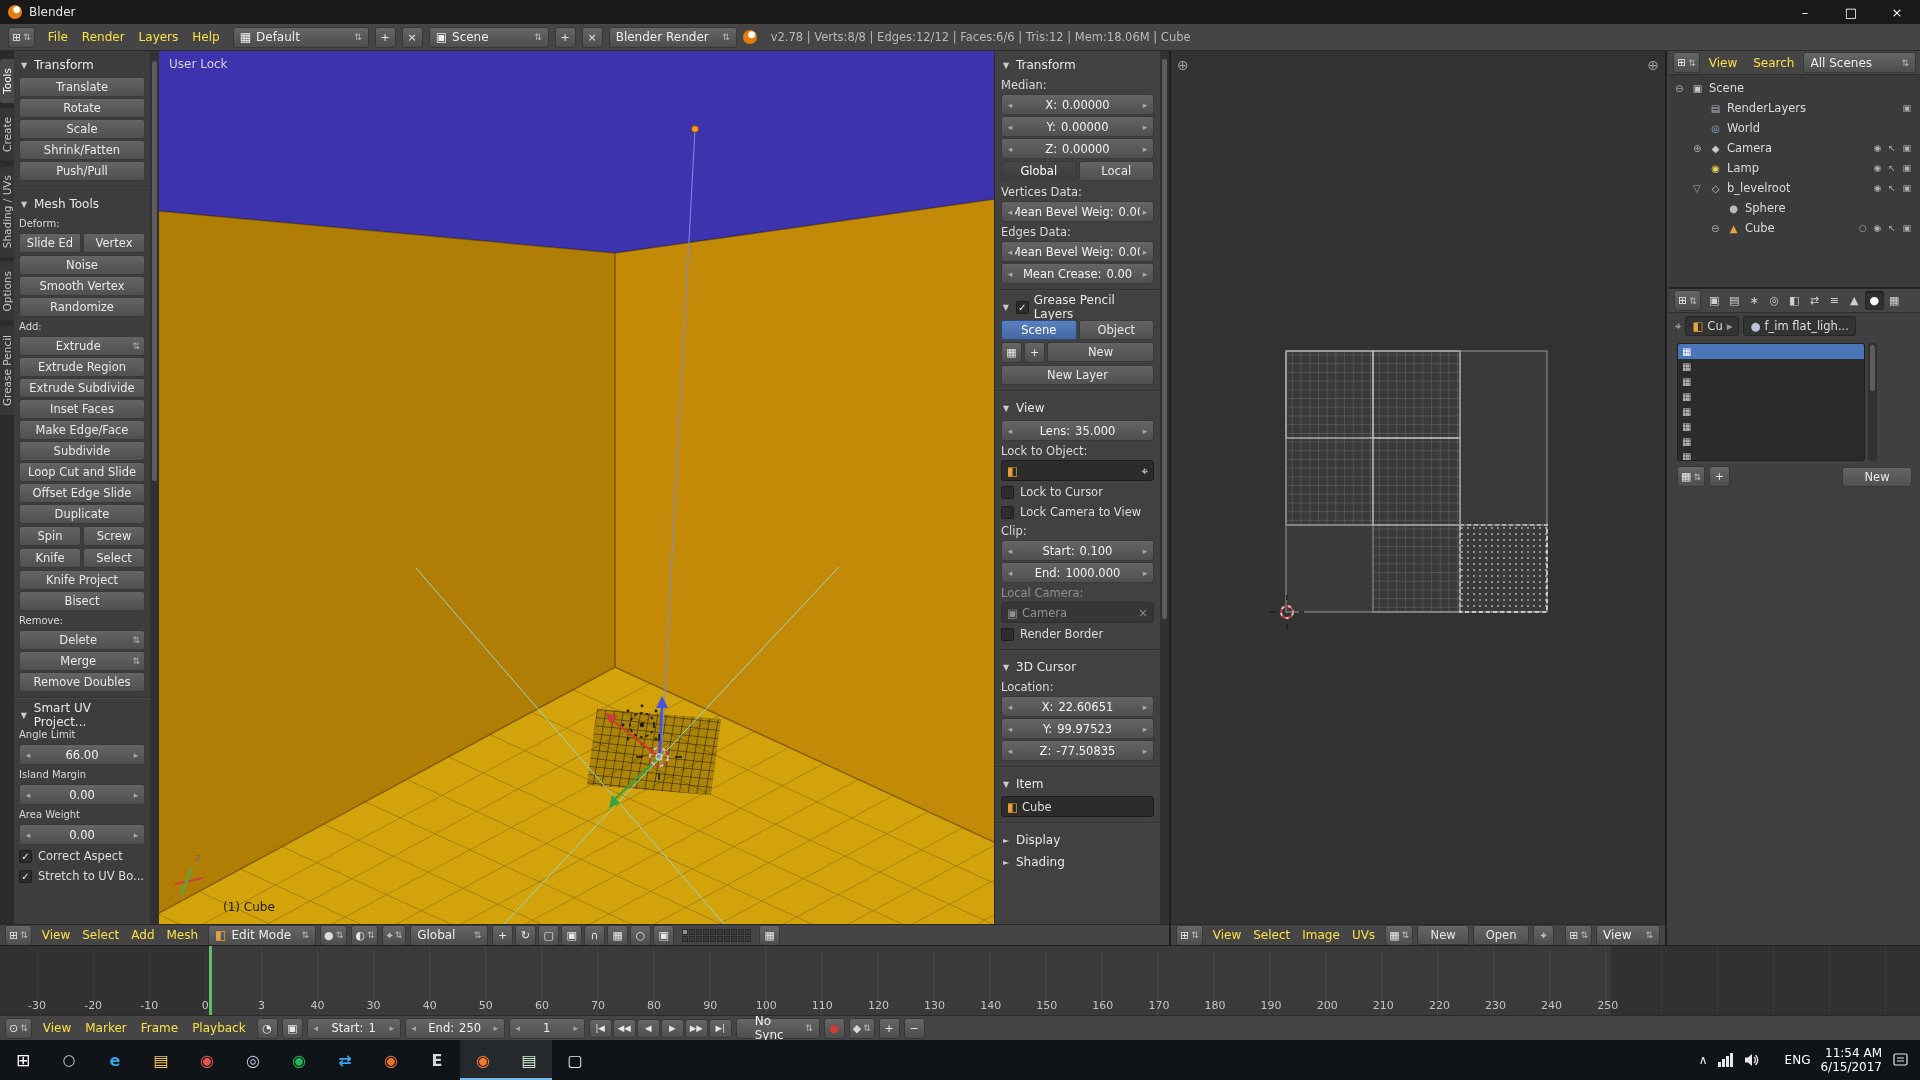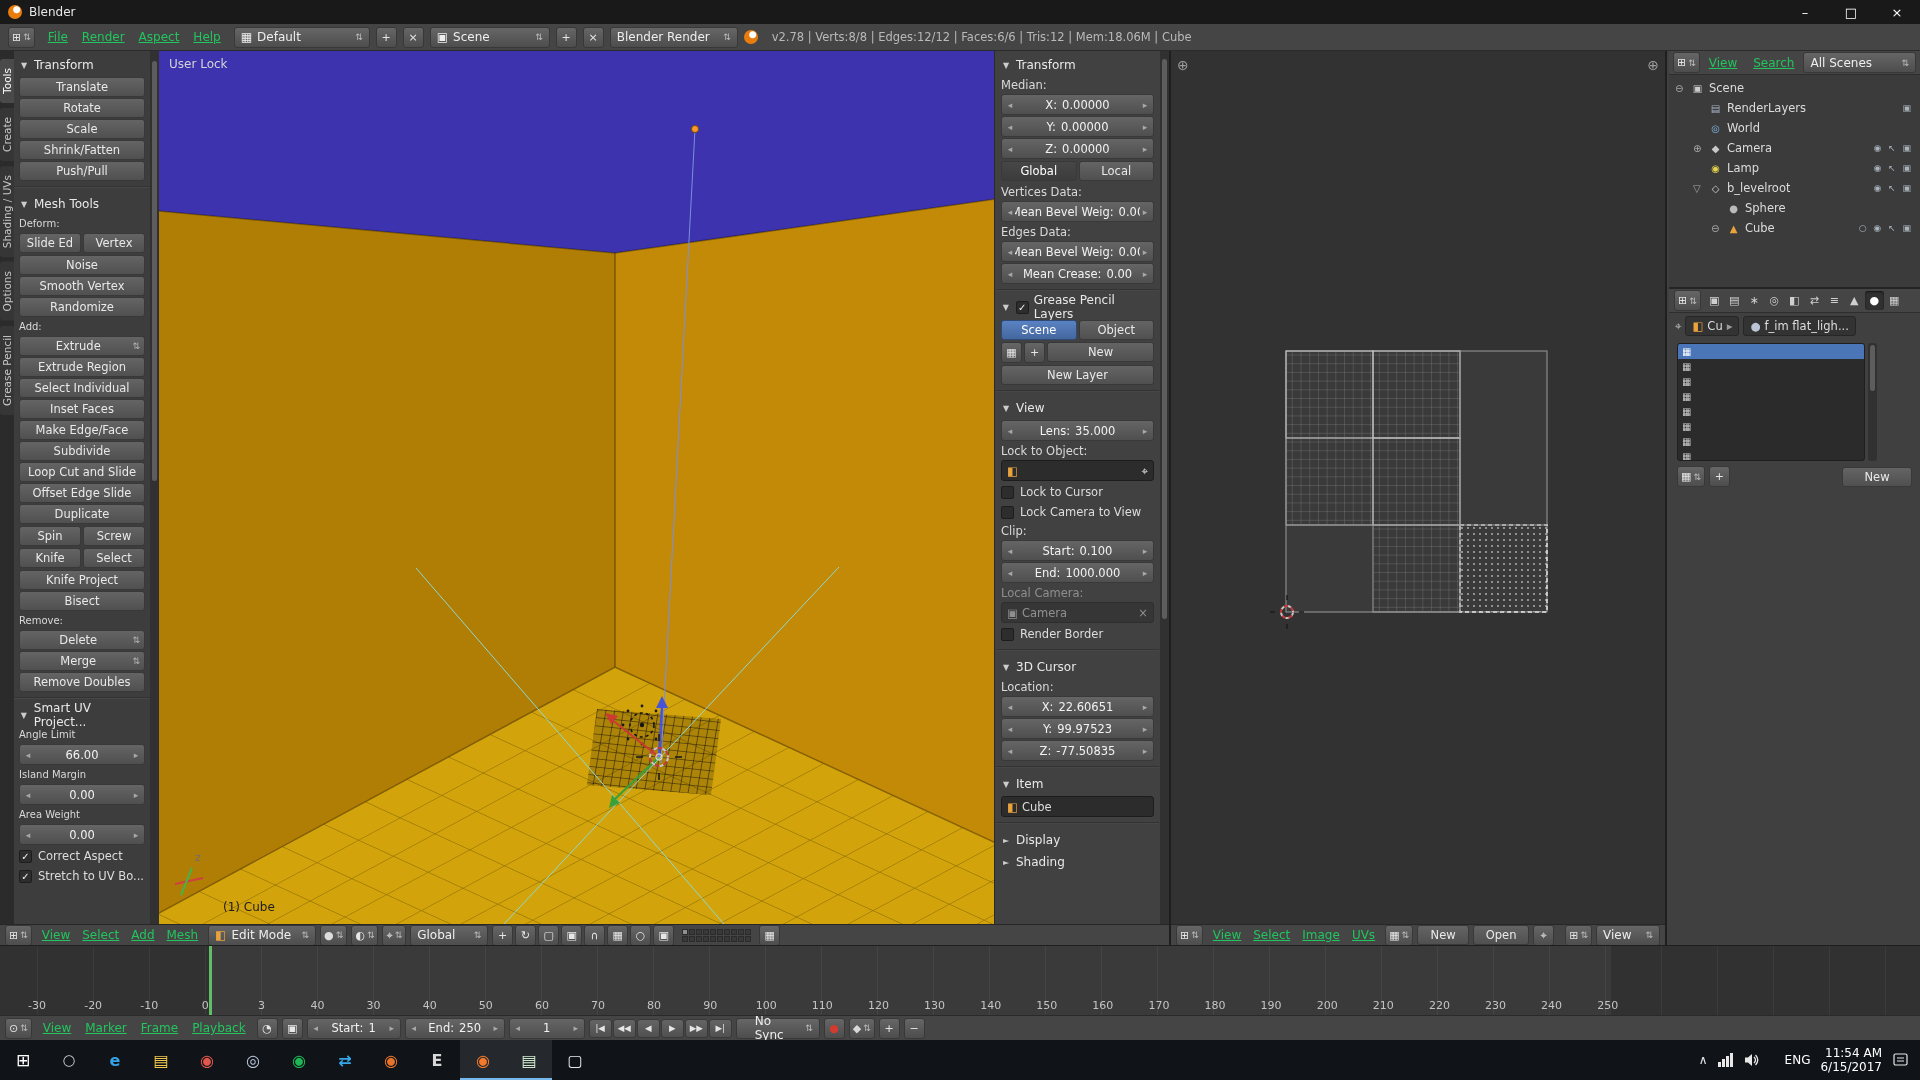--- a/index.html
+++ b/index.html
@@ -8,21 +8,21 @@
 
   
   #titlebar{position:absolute;top:0;left:0;right:0;height:24px;background:#191919;display:flex;align-items:center;color:#e8e8e8;}
   #titlebar .tb-title{display:flex;align-items:center;gap:7px;padding-left:8px;font-size:12px;}
   .logo-dot{width:14px;height:14px;border-radius:50%;background:radial-gradient(circle at 62% 34%, #ffffff 0 3px, #e87d0d 4px);display:inline-block;}
   #titlebar .tb-ctrls{margin-left:auto;display:flex;height:100%;}
   #titlebar .tb-ctrls span{width:46px;display:flex;align-items:center;justify-content:center;font-size:13px;color:#ffffff;cursor:pointer;}
 
   
   #topbar{position:absolute;top:24px;left:0;right:0;height:27px;background:#454545;border-bottom:1px solid #2b2b2b;display:flex;align-items:center;gap:6px;padding:0 8px;}
-  .menu-item{padding:0 7px;color:#22c55e;font-size:12px;cursor:pointer;height:22px;display:flex;align-items:center;text-decoration:underline;}
+  .menu-item{padding:0 7px;color:#fde047;font-size:12px;cursor:pointer;height:22px;display:flex;align-items:center;}
   .combo{display:inline-flex;align-items:center;gap:5px;height:21px;background:linear-gradient(#666666,#4d4d4d);border:1px solid #383838;border-radius:3px;padding:0 6px;font-size:12px;color:#eeeeee;cursor:pointer;}
   .combo .arr,.icobox .arr{font-size:9px;color:#bdbdbd;}
   .icobox{display:inline-flex;align-items:center;justify-content:center;gap:2px;height:21px;min-width:21px;background:linear-gradient(#666666,#4d4d4d);border:1px solid #383838;border-radius:3px;font-size:11px;color:#e6e6e6;cursor:pointer;padding:0 3px;}
   .stats{color:#b9b9b9;font-size:11.5px;margin-left:8px;white-space:nowrap;}
 
   
   #editors{position:absolute;top:51px;left:0;width:1920px;height:894px;}
   #view3d{position:absolute;top:0;left:0;width:1171px;height:894px;display:flex;flex-direction:column;border-right:2px solid #1f1f1f;}
   #v3d-body{flex:1;display:flex;min-height:0;}
   .ed-header{height:21px;background:#454545;border-top:1px solid #272727;display:flex;align-items:center;gap:4px;padding:0 5px;font-size:12px;flex:none;}
@@ -145,21 +145,21 @@
 
   <div id="topbar">
     <span class="icobox">
       <span>⊞</span>
       <span class="arr">⇅</span>
     </span>
     <span style="display:flex;">
 
     <span class="menu-item">File</span>
         <span class="menu-item">Render</span>
-        <span class="menu-item">Aspect</span>
+        <span class="menu-item">Layers</span>
         <span class="menu-item">Help</span>
       </span>
     <span class="combo" style="width:136px;">
       <span>▦</span>
       <span class="flex1" style="flex:1;">Default</span>
       <span class="arr">⇅</span>
     </span>
     <span class="icobox">+</span>
     <span class="icobox">×</span>
     <span class="combo" style="width:120px;">
@@ -225,21 +225,21 @@
               <div class="btn">Randomize</div>
             </div>
           <div class="slbl">Add:</div>
           <div class="btn">
             <span class="flex1">Extrude</span>
             <span class="arr">⇅</span>
           </div>
           <div>
 
           <div class="btn">Extrude Region</div>
-              <div class="btn">Select Individual</div>
+              <div class="btn">Extrude Subdivide</div>
               <div class="btn">Inset Faces</div>
               <div class="btn">Make Edge/Face</div>
               <div class="btn">Subdivide</div>
               <div class="btn">Loop Cut and Slide</div>
               <div class="btn">Offset Edge Slide</div>
               <div class="btn">Duplicate</div>
             </div>
           <div class="btnrow">
 
           <div class="btn">Spin</div>

